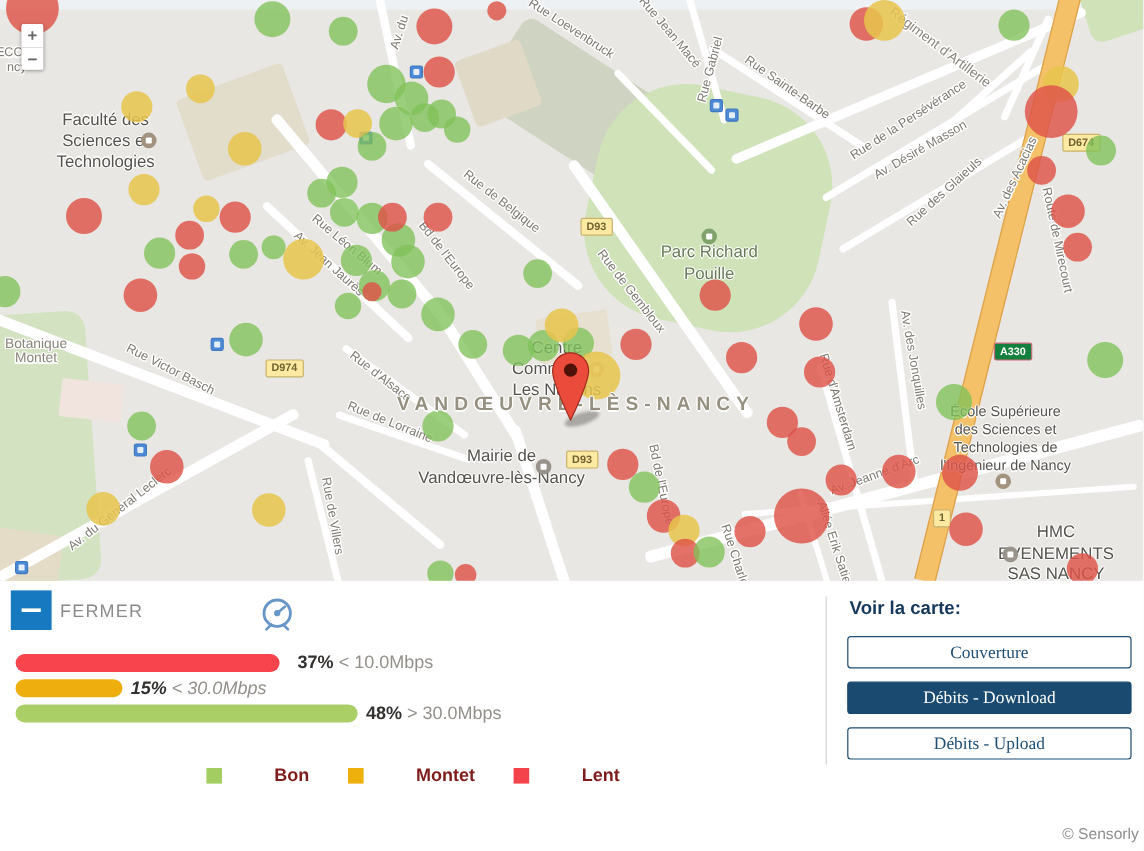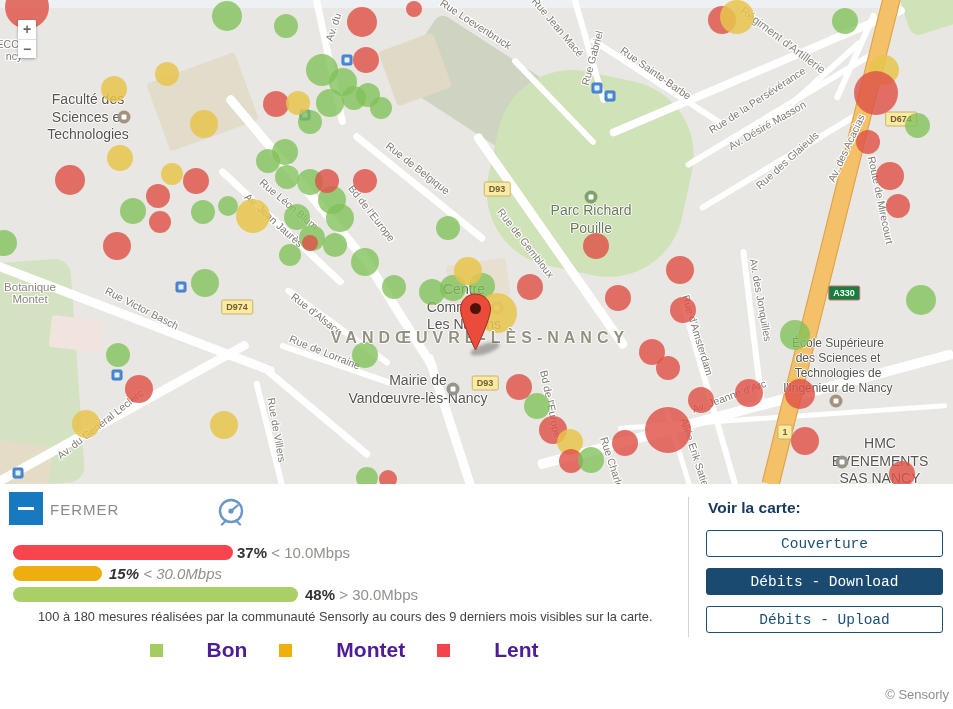--- a/index.html
+++ b/index.html
@@ -56,31 +56,31 @@
   #bars{position:absolute;left:13px;top:545px;width:660px;}
   .bar-row{position:absolute;left:0;height:15px;}
   .bar{position:absolute;left:0;top:0;height:15px;border-radius:8px;}
   .bar-label{position:absolute;top:0;line-height:15px;white-space:nowrap;font-size:15px;}
   .bar-label b{color:#343230;}
   .bar-label span{color:#93908a;}
   .note{position:absolute;left:38px;top:609px;font-size:12.8px;color:#44423e;}
   .legend-row{position:absolute;left:0;top:638px;width:688px;display:flex;justify-content:center;gap:32px;}
   .legend-item{display:flex;align-items:center;gap:5px;}
   .legend-swatch{width:13px;height:13px;display:inline-block;}
-  .legend-label{font-size:21px;font-weight:bold;color:#4c1d95;margin-left:39px;}
+  .legend-label{font-size:15px;font-weight:bold;color:#7f1d1d;margin-left:39px;}
   .sizes-row{position:absolute;left:0;top:661px;width:688px;height:26px;display:flex;justify-content:center;align-items:center;gap:40px;}
   .size-item{display:flex;align-items:center;gap:6px;}
   .size-circle{display:inline-block;background:#c7c7cb;border-radius:50%;}
   .size-label{font-size:14.5px;font-weight:bold;color:#1c3e60;}
   
   .divider{position:absolute;left:688px;top:497px;width:1px;height:140px;background:#d4d4d4;}
   .side-heading{position:absolute;left:708px;top:499px;font-size:15.5px;font-weight:bold;color:#16395c;}
   #mapButtons{position:absolute;left:706px;top:530px;width:237px;}
   .side-btn{position:absolute;left:0;width:237px;height:27px;box-sizing:border-box;border:1px solid #1d4e74;
-       border-radius:3px;background:#fff;color:#1d4e74;font-family:Liberation Mono, monospace;
+       border-radius:3px;background:#fff;color:#1d4e74;font-family:Liberation Serif, serif;
        font-size:14.5px;text-align:center;line-height:25px;cursor:pointer;}
   .side-btn.active{background:#1a4a70;color:#fff;border-color:#1a4a70;}
   .copyright{position:absolute;right:4px;top:687px;font-size:13px;color:#8e8e8e;}
 </style>
 </head>
 <body>
 
 <div class="screen">
 
   <div class="map" id="map">
@@ -305,33 +305,32 @@
     <circle cx="14" cy="13" r="11" fill="#fff" stroke="#6796c8" stroke-width="2.4"></circle>
     <line x1="14" y1="13" x2="20.5" y2="7.5" stroke="#6796c8" stroke-width="2.2" stroke-linecap="round"></line>
     <circle cx="14" cy="13" r="2.6" fill="#6796c8"></circle>
     <line x1="5" y1="26.5" x2="9" y2="22.5" stroke="#6796c8" stroke-width="2.2" stroke-linecap="round"></line>
     <line x1="23" y1="26.5" x2="19" y2="22.5" stroke="#6796c8" stroke-width="2.2" stroke-linecap="round"></line>
   </svg>
 
   <div id="bars">
       <div class="bar-row" style="top: 0px; width: 660px;">
         <div class="bar" style="width: 220px; background: rgb(248, 69, 77);"></div>
-        <div class="bar-label" style="left: 224px;"><b>37%</b><span> &lt; 10.0Mbps</span></div>
+        <div class="bar-label" style="left: 235px;"><b>37%</b><span> &lt; 10.0Mbps</span></div>
       </div>
       <div class="bar-row" style="top: 21px; width: 660px; font-style: italic;">
         <div class="bar" style="width: 89px; background: rgb(238, 174, 13);"></div>
         <div class="bar-label" style="left: 96px;"><b>15%</b><span> &lt; 30.0Mbps</span></div>
       </div>
       <div class="bar-row" style="top: 42px; width: 660px;">
         <div class="bar" style="width: 285px; background: rgb(169, 207, 102);"></div>
         <div class="bar-label" style="left: 292px;"><b>48%</b><span> &gt; 30.0Mbps</span></div>
       </div>
     </div>
 
-  <div class="note">100 à 180 mesures réalisées par la communauté Sensorly au cours des 9 derniers mois visibles sur la carte.</div>
 
   <div class="legend-row" id="legend">
       <div class="legend-item">
         <div class="legend-swatch" style="background: rgb(163, 205, 96);"></div>
         <div class="legend-label">Bon</div>
       </div>
       <div class="legend-item">
         <div class="legend-swatch" style="background: rgb(237, 176, 13);"></div>
         <div class="legend-label">Montet</div>
       </div>

